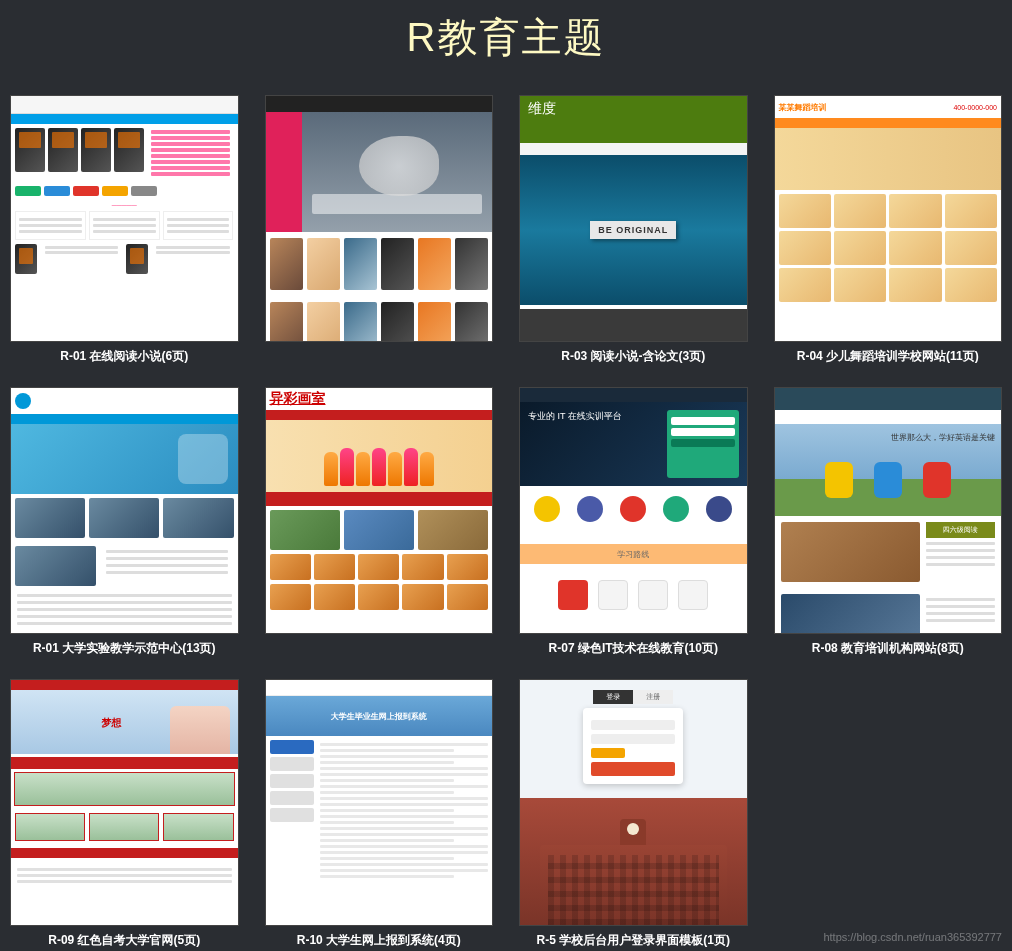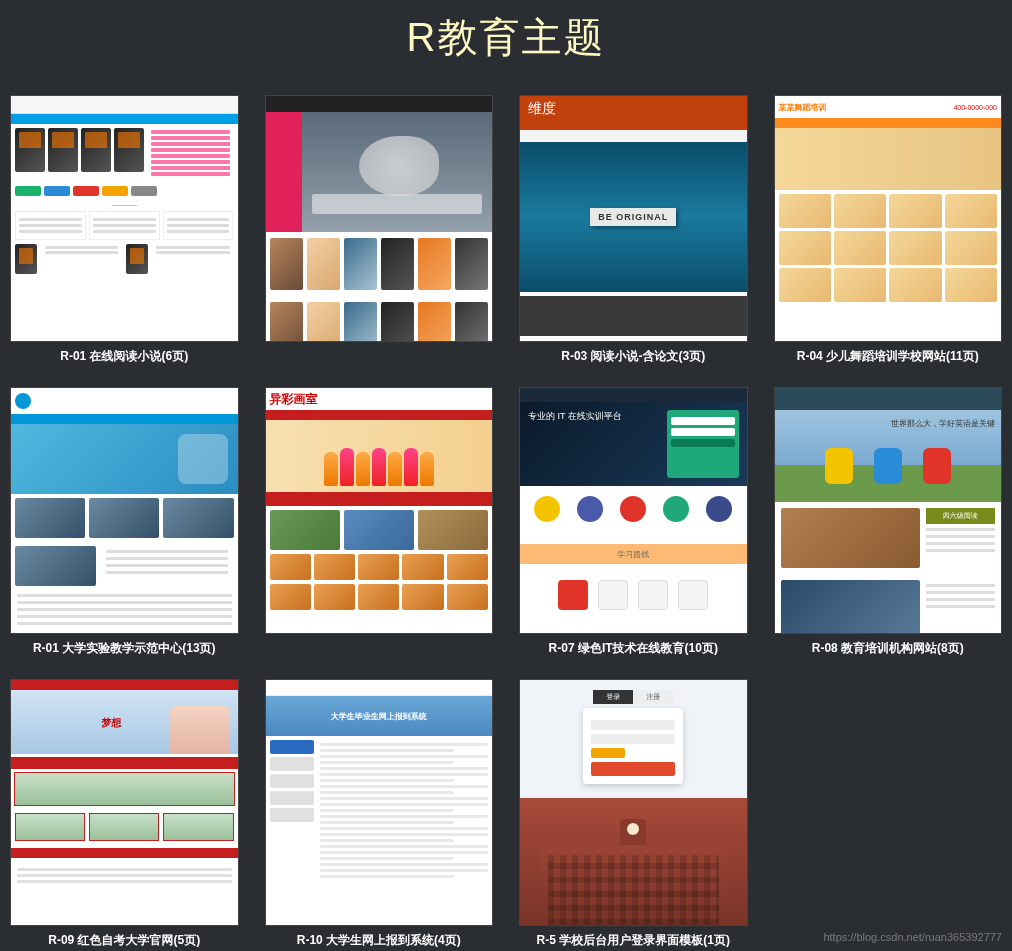--- a/index.html
+++ b/index.html
@@ -83,21 +83,21 @@
   .r02-row{display:flex;gap:4px;padding:6px 4px;}
   .r02-book{flex:1;height:52px;background:linear-gradient(135deg,#b8855a,#6a4a3a);border-radius:2px;}
   .r02-book:nth-child(2){background:linear-gradient(135deg,#f3cfa2,#d9a870);}
   .r02-book:nth-child(3){background:linear-gradient(135deg,#3a6a8a,#a8c4d4);}
   .r02-book:nth-child(4){background:linear-gradient(135deg,#222,#555);}
   .r02-book:nth-child(5){background:linear-gradient(135deg,#e87722,#f4a860);}
   .r02-book:nth-child(6){background:linear-gradient(135deg,#333,#777);}
 
   
   .r03{background:#fff;}
-  .r03-top{height:34px;background:#c2410c;}
+  .r03-top{height:47px;background:#4d7c0f;}
   .r03-title{color:#fff;font-size:14px;padding:4px 8px;}
   .r03-sub{height:12px;background:#f4f4f4;}
   .r03-hero{height:150px;background:linear-gradient(180deg,#0b4d6a,#1a7a9e,#0b4d6a);display:flex;align-items:center;justify-content:center;}
   .r03-badge{background:#e8e8e8;color:#333;font-size:9px;padding:4px 8px;font-weight:bold;letter-spacing:1px;box-shadow:2px 2px 4px rgba(0,0,0,.4);}
   .r03-foot{height:40px;background:#3a3a3a;margin-top:4px;}
 
   
   .r04-top{height:22px;background:#fff;display:flex;align-items:center;padding:0 4px;justify-content:space-between;}
   .r04-logo{font-size:8px;color:#ff7b00;font-weight:bold;}
   .r04-phone{font-size:7px;color:#d00;}
@@ -112,21 +112,21 @@
   .r05-nav{height:10px;background:#0098d8;}
   .r05-hero{height:70px;background:linear-gradient(135deg,#4fb8e0,#2a8cc0);position:relative;}
   .r05-hero::before{content:"";position:absolute;right:10px;top:10px;width:50px;height:50px;background:rgba(255,255,255,.3);border-radius:8px;}
   .r05-row{display:flex;gap:4px;padding:4px;}
   .r05-img{flex:1;height:40px;background:linear-gradient(135deg,#6a8aa0,#34506a);border-radius:2px;}
   .r05-list{padding:0 6px;}
   .r05-list .bar{background:#ddd;height:3px;margin:4px 0;}
 
   
   .r06-top{height:22px;background:#fff;display:flex;align-items:center;padding:2px 4px;}
-  .r06-logo{font-size:12px;color:#c00;font-weight:bold;}
+  .r06-logo{font-size:14px;color:#c00;font-weight:bold;text-decoration:underline;}
   .r06-nav{height:10px;background:#c41e1e;}
   .r06-hero{height:72px;background:linear-gradient(90deg,#f8e0b0,#f4d090);display:flex;align-items:flex-end;justify-content:center;gap:2px;padding-bottom:6px;}
   .r06-kid{width:14px;height:38px;background:linear-gradient(180deg,#f48,#e22);border-radius:6px 6px 2px 2px;}
   .r06-kid:nth-child(odd){background:linear-gradient(180deg,#fa4,#e70);height:34px;}
   .r06-band{height:14px;background:#c41e1e;color:#fff;font-size:7px;display:flex;align-items:center;padding:0 4px;}
   .r06-grid{display:flex;gap:4px;padding:4px;}
   .r06-pic{flex:1;height:40px;background:linear-gradient(135deg,#6a9a5a,#4a7a3a);border-radius:2px;}
   .r06-pic:nth-child(2){background:linear-gradient(135deg,#5a8ac0,#3a6a9a);}
   .r06-pic:nth-child(3){background:linear-gradient(135deg,#b0905a,#8a6a3a);}
   .r06-low{display:flex;gap:3px;padding:0 4px 4px;}
@@ -139,21 +139,21 @@
   .r07-login{width:72px;background:#1fa97a;border-radius:3px;padding:4px;}
   .r07-login .bar{background:#fff;height:8px;margin:3px 0;border-radius:2px;}
   .r07-row{display:flex;justify-content:space-around;padding:10px 6px;background:#fff;}
   .r07-ic{width:26px;height:26px;border-radius:50%;}
   .r07-band{height:20px;background:#fdba74;margin:12px 0;}
   .r07-frow{display:flex;gap:10px;padding:4px 8px;background:#fff;justify-content:center;}
   .r07-sq{width:30px;height:30px;border-radius:4px;}
 
   
   .r08-top{height:22px;background:#2a4a5a;}
-  .r08-hero{height:92px;background:linear-gradient(180deg,#9fc4e0,#7aaad0 60%,#6a9a4a 60%);position:relative;display:flex;align-items:flex-end;justify-content:center;gap:21px;padding-bottom:18px;}
+  .r08-hero{height:92px;background:linear-gradient(180deg,#9fc4e0,#7aaad0 60%,#6a9a4a 60%);position:relative;display:flex;align-items:flex-end;justify-content:center;gap:21px;padding-bottom:18px;margin-top:14px;}
   .r08-let{width:28px;height:36px;border-radius:6px;}
   .r08-txt{position:absolute;top:8px;right:6px;font-size:8px;color:#333;text-align:right;}
   .r08-mid{display:flex;padding:6px;gap:6px;background:#fff;}
   .r08-img{flex:2;height:60px;background:linear-gradient(135deg,#b08050,#8a5a30);border-radius:2px;}
   .r08-side{flex:1;}
   .r08-btn{height:16px;background:#7a8a1a;color:#fff;font-size:7px;display:flex;align-items:center;justify-content:center;margin-bottom:4px;}
   .r08-list .bar{background:#ddd;height:3px;margin:4px 0;}
 
   
   .r09-top{height:26px;background:#fff;display:flex;align-items:center;padding:4px;}

